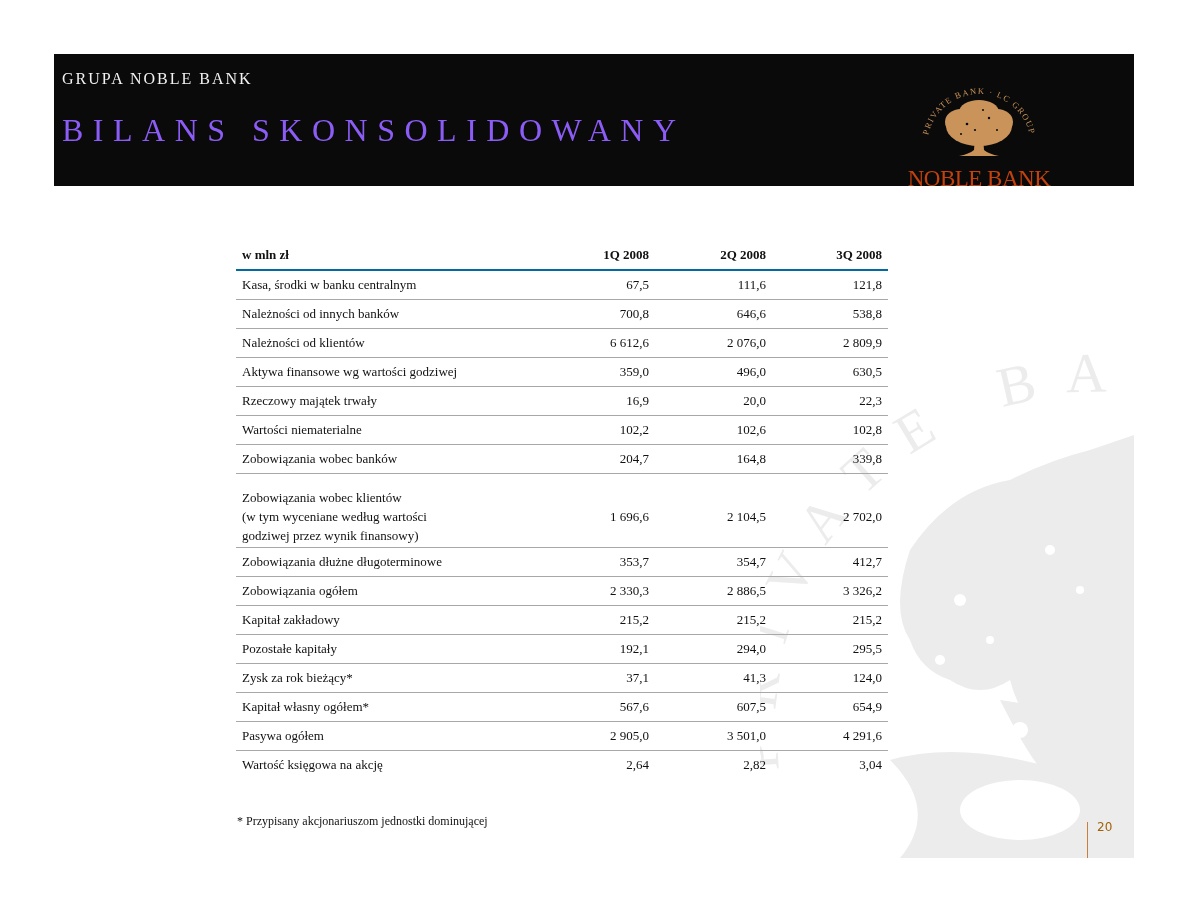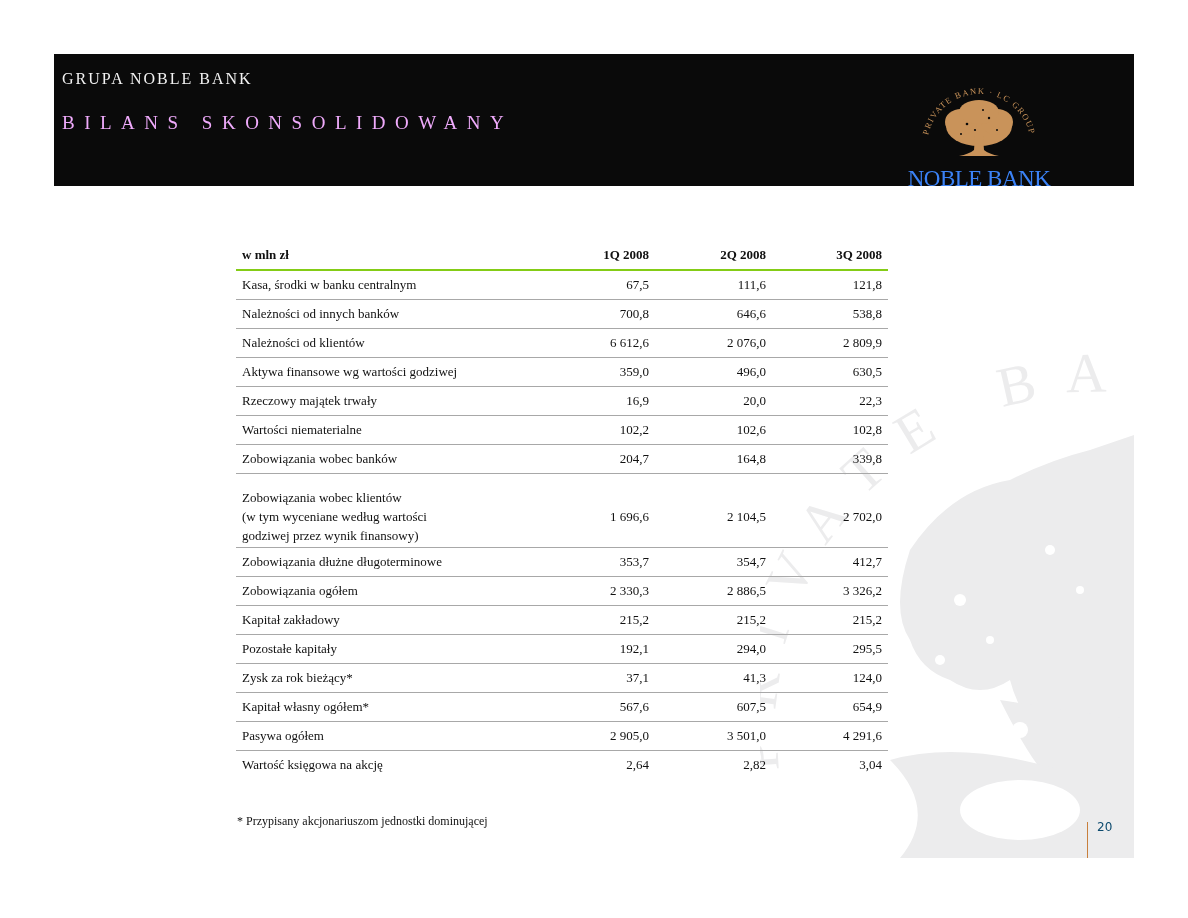--- a/index.html
+++ b/index.html
@@ -12,60 +12,60 @@
   .header {
     position: absolute; left: 54px; top: 54px; width: 1080px; height: 132px;
     background: #0a0a0a;
   }
   .header .group {
     position: absolute; left: 8px; top: 16px;
     color: #f2f2f2; font-size: 16px; letter-spacing: 2px;
   }
   .header .title {
     position: absolute; left: 8px; top: 58px;
-    color: #f0abfc; font-size: 19px; letter-spacing: 9.5px;
+    color: #8b5cf6; font-size: 32px; letter-spacing: 9.5px;
   }
   .logo {
     position: absolute; left: 845px; top: 20px; width: 160px; height: 125px;
   }
   .logo .brand {
     position: absolute; left: 0; top: 92px; width: 160px; text-align: center;
-    color: #3b82f6; font-size: 23px; letter-spacing: -0.5px;
+    color: #c2410c; font-size: 23px; letter-spacing: -0.5px;
   }
   .watermark {
     position: absolute; left: 760px; top: 340px; width: 374px; height: 518px;
   }
   table.bilans {
     position: absolute; left: 236px; top: 244px; width: 652px;
     border-collapse: collapse; font-size: 13px;
   }
   table.bilans th {
     font-weight: bold; text-align: right; padding: 3px 6px 6px 6px;
-    border-bottom: 2px solid #84cc16; height: 16px;
+    border-bottom: 2px solid #0369a1; height: 16px;
   }
   table.bilans th.label { text-align: left; }
   table.bilans td {
     text-align: right; padding: 0 6px; height: 28px;
     border-bottom: 1px solid #a8a8a8; vertical-align: middle;
     background: transparent;
   }
   table.bilans td.label { text-align: left; }
   table.bilans tr.multi td { height: 56px; padding-top: 14px; padding-bottom: 2px; }
   table.bilans tr.multi td.label { line-height: 19px; }
   table.bilans tr:last-child td { border-bottom: none; }
   .footnote {
     position: absolute; left: 237px; top: 814px; font-size: 12px; text-align: right;
   }
   .page-line {
     position: absolute; left: 1087px; top: 822px; width: 1px; height: 36px;
     background: #c87f3c;
   }
   .page-num {
     position: absolute; left: 1097px; top: 820px;
-    font-family: "DejaVu Sans", sans-serif; font-size: 12px; color: #0c4a6e;
+    font-family: "DejaVu Sans", sans-serif; font-size: 12px; color: #a16207;
   }
 </style>
 </head>
 <body>
 
 <div class="header">
   <div class="group">GRUPA NOBLE BANK</div>
   <div class="title">BILANS SKONSOLIDOWANY</div>
 
   <div class="logo">

